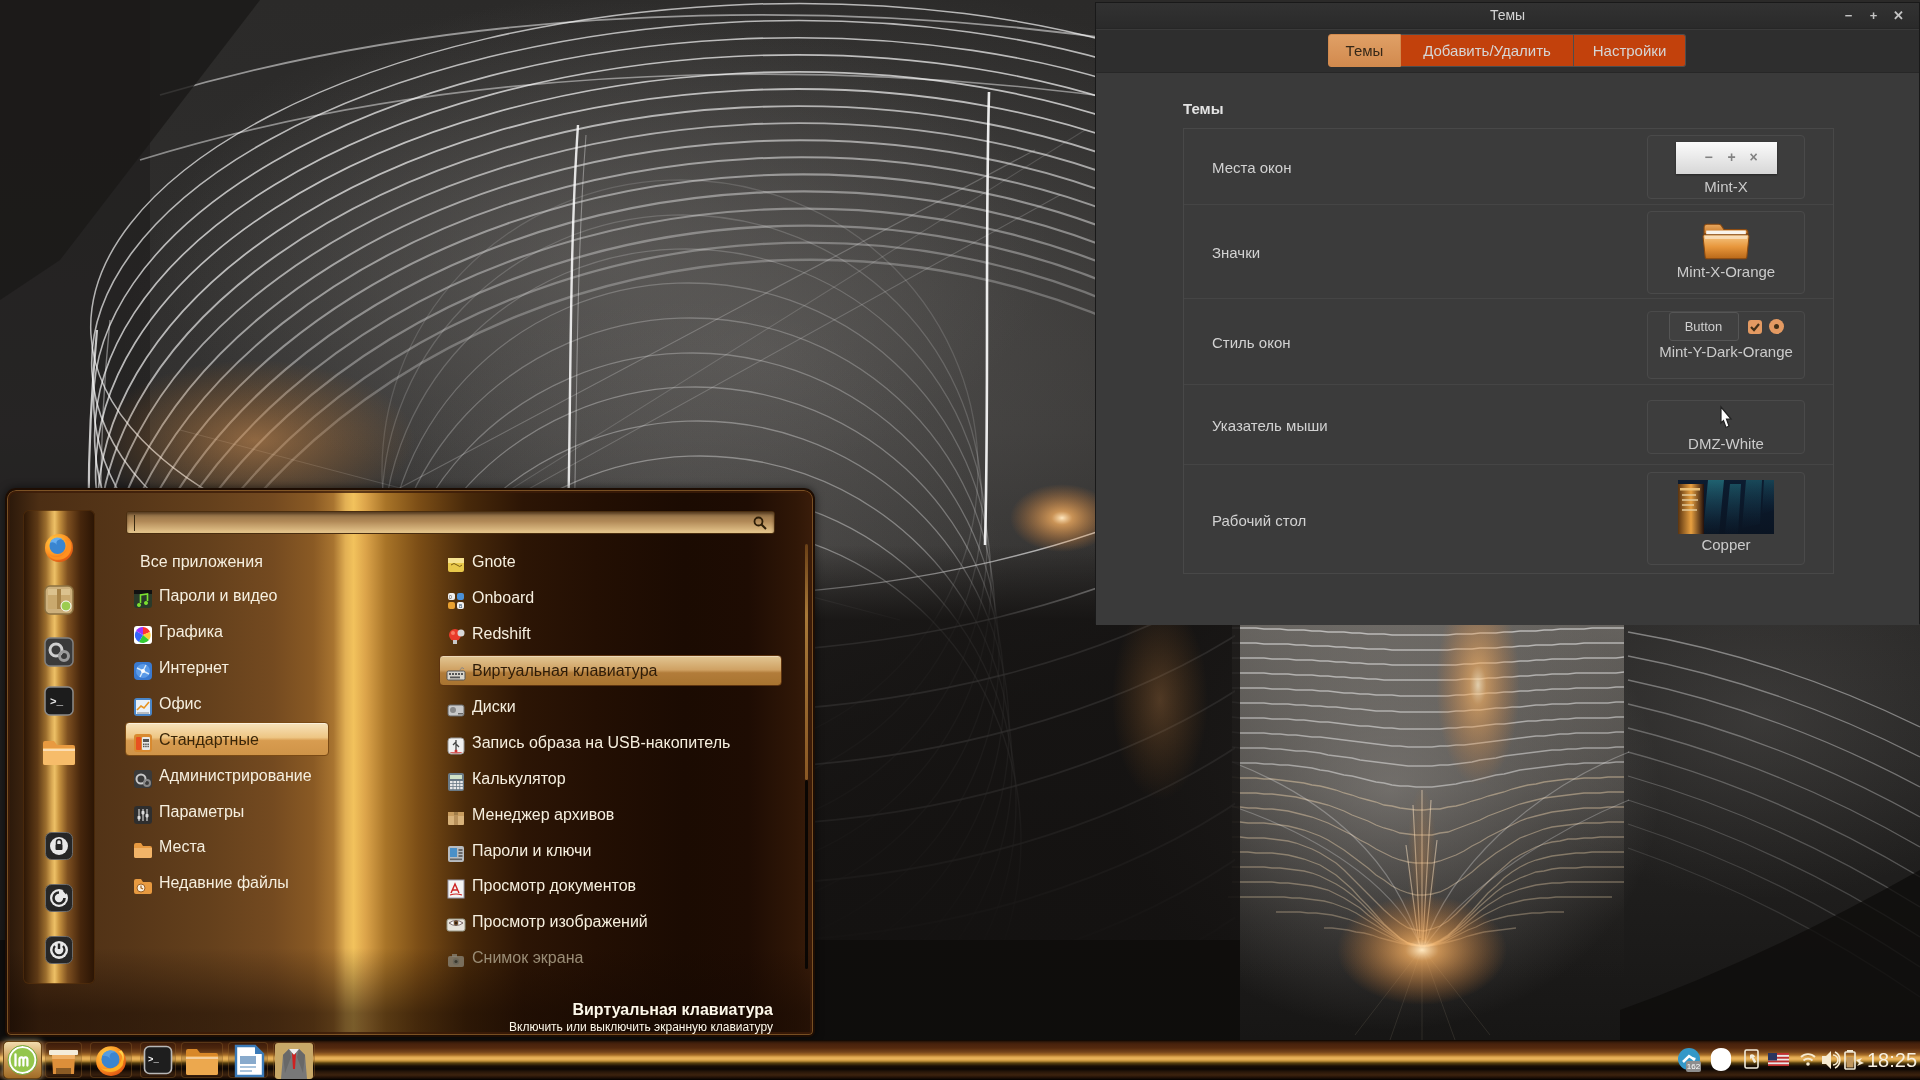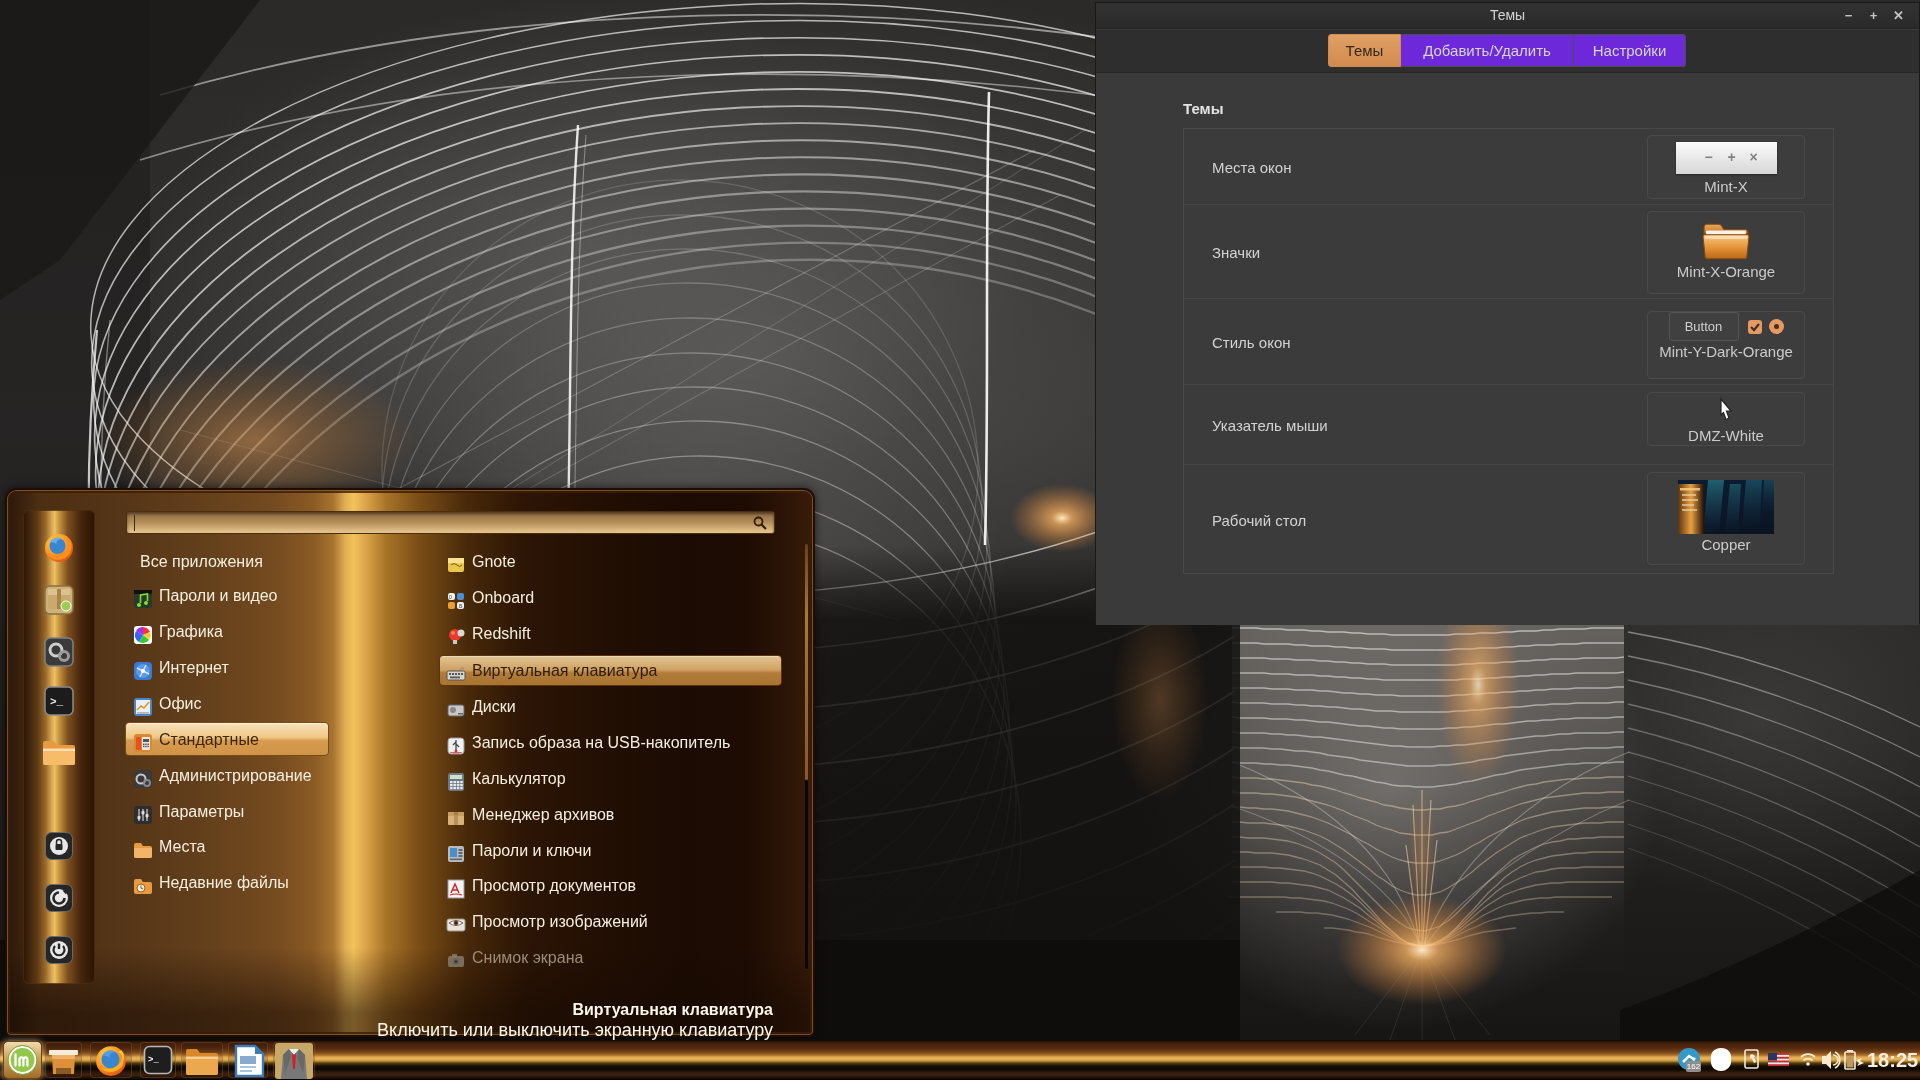--- a/index.html
+++ b/index.html
@@ -9,21 +9,21 @@
 #win { position:absolute; left:1095px; top:2px; width:825px; height:622px; z-index:10;
   background:#3a3a3a; border:1px solid #191919; border-bottom:none; }
 #titlebar { position:absolute; left:0; top:0; width:100%; height:26px;
   background:linear-gradient(#323232,#2a2a2a); border-bottom:1px solid #262626;
   color:#d4d4d4; font-size:14px; text-align:center; line-height:25px;}
 .winbtns { position:absolute; right:8px; top:0; height:26px; color:#c4c4c4; font-size:13px; font-weight:bold; line-height:26px;}
 .winbtns span { display:inline-block; width:25px; text-align:center; }
 #tabstrip { position:absolute; left:0; top:27px; width:100%; height:43px; background:#2e2e2e; border-bottom:1px solid #272727;}
 .tabs { position:absolute; left:232px; top:4px; height:33px; display:flex; }
 .tab { height:33px; line-height:32px; font-size:15px; padding:0 16px; color:#d6d6d6;
-  background:#6d28d9; border:1px solid #4d4d4d; border-left:none;}
+  background:#c2410c; border:1px solid #4d4d4d; border-left:none;}
 .tab.first { border-left:1px solid #4d4d4d; border-radius:3px 0 0 3px; }
 .tab.last { border-radius:0 3px 3px 0; }
 .tab.sel { background:linear-gradient(#e0a066,#d28a4e); color:#362818; border-color:#d28a4e; }
 #wcontent { position:absolute; left:0; top:71px; width:100%; height:551px; background:#3a3a3a; }
 #wheading { position:absolute; left:87px; top:26px; font-size:15px; font-weight:bold; color:#e4e4e4; }
 #wlist { position:absolute; left:87px; top:54px; width:651px; height:446px; border:1px solid #484848; background:#3b3b3b;}
 .row { position:relative; width:100%; border-bottom:1px solid #454545; }
 .row:last-child { border-bottom:none; }
 .rlabel { position:absolute; left:28px; top:50%; transform:translateY(-50%); font-size:15px; color:#d2d2d2; }
 .wbox { position:absolute; right:28px; width:158px; border:1px solid #4a4a4a; border-radius:4px; background:#3d3d3d;
@@ -60,32 +60,32 @@
 #search .cur { position:absolute; left:7px; top:3px; width:1px; height:16px; background:#3a2a10; }
 #search .mag { position:absolute; right:6px; top:3px; }
 .mitem { position:absolute; height:36px; line-height:36px; font-size:16px; color:#f6efdf; white-space:nowrap; }
 .mitem .ic { position:absolute; left:0; top:8px; }
 .mitem .tx { position:absolute; left:26px; top:0; }
 .hl1 { position:absolute; left:118px; top:232px; width:204px; height:34px; border-radius:4px;
   background:linear-gradient(#f7e3bc 0%, #eec684 45%, #d89c50 55%, #cf9448 100%);
   border:1px solid #7a4a14; box-shadow:inset 0 1px 0 rgba(255,255,255,0.5); z-index:1;}
 .hl2 { position:absolute; left:432px; top:165px; width:343px; height:31px; border-radius:4px; z-index:1;}
 #mdesc1 { position:absolute; right:40px; top:511px; font-size:16px; font-weight:bold; color:#fdf8ea; }
-#mdesc2 { position:absolute; right:40px; top:530px; font-size:18px; color:#fdf8ea; }
+#mdesc2 { position:absolute; right:40px; top:530px; font-size:12px; color:#fdf8ea; }
 #scroll1 { position:absolute; left:798px; top:54px; width:3px; height:236px; background:linear-gradient(#6a4016,#a87838 30%,#8a5824); border-radius:2px;}
 #scroll2 { position:absolute; left:798px; top:290px; width:3px; height:189px; background:#0a0603; border-radius:2px;}
 
 
 #taskbar { position:absolute; left:0; top:1040px; width:1920px; height:40px; z-index:20;
   background:linear-gradient(#0a0502 0%, #351a0a 5%, #48220c 10%, #54290e 20%, #74431a 30%, #a86e28 37.5%, #e0a850 42.5%, #ecb45c 47.5%, #c09038 52.5%, #58400f 57.5%, #180e05 65%, #0c0603 72.5%, #2a180a 80%, #3c220e 87.5%, #1c0e06 95%, #000 100%);}
 .tbtn { position:absolute; top:2px; height:36px; border:1px solid rgba(160,110,50,0.35); border-radius:4px; background:rgba(30,15,4,0.15);}
 #mintbtn { position:absolute; left:3px; top:1px; width:39px; height:38px; border-radius:5px;
   background:linear-gradient(#f2dcae,#cfa05a 45%,#a06c28); border:1px solid #6a4414; box-shadow:0 0 6px rgba(255,230,170,0.7);}
 .tray { position:absolute; top:0; height:40px; }
-#clock { position:absolute; left:1867px; top:9px; font-size:20px; color:#f6efe0; letter-spacing:0px;font-weight:bold;}
+#clock { position:absolute; left:1867px; top:9px; font-size:20px; color:#f6efe0; letter-spacing:0px;}
 .badge162 { position:absolute; left:1686px; top:1061px; width:15px; height:11px; background:#8e8e8e; border-radius:2px;
   color:#fff; font-size:8px; line-height:11px; text-align:center; z-index:22;}
 </style></head>
 <body>
 <svg class="wall" width="1920" height="1080" viewBox="0 0 1920 1080">
 <defs>
 <linearGradient id="bgg" x1="0" y1="0" x2="0" y2="1">
  <stop offset="0" stop-color="#2b2a29"></stop>
         <stop offset="0.40" stop-color="#31302f"></stop>
  <stop offset="0.72" stop-color="#242322"></stop>
@@ -275,21 +275,21 @@
           <span class="rlabel">Стиль окон</span>
         <div class="wbox" style="top:12px; height:68px;">
             <div style="margin-top:0;"><span class="btnprev">Button</span><span class="chk"><svg width="14" height="14" viewBox="0 0 14 14">
                   <path d="M3 7 L6 10 L11 4" stroke="#42301a" stroke-width="2.2" fill="none"></path>
                 </svg></span><span class="rad"><i></i></span></div>
             <span class="wlab">Mint-Y-Dark-Orange</span>
           </div>
       </div>
       <div class="row" style="height:80px;">
           <span class="rlabel">Указатель мыши</span>
-        <div class="wbox" style="top:7px; height:54px;">
+        <div class="wbox" style="top:15px; height:54px;">
             <svg width="20" height="30" viewBox="0 0 20 30" style="display:block;margin:4px auto 0;">
 <path d="M5 2 L15 14 L10.5 14 L13 21 L10 22.5 L7.5 15.5 L5 18 Z" fill="#fff" stroke="#222" stroke-width="1.2"></path>
             </svg>
             <span class="wlab" style="margin-top:0;">DMZ-White</span>
           </div>
       </div>
       <div class="row" style="height:109px;">
           <span class="rlabel">Рабочий стол</span>
         <div class="wbox" style="top:7px; height:93px;">
             <svg width="96" height="54" viewBox="0 0 96 54" style="display:block;margin:7px auto 2px;">

